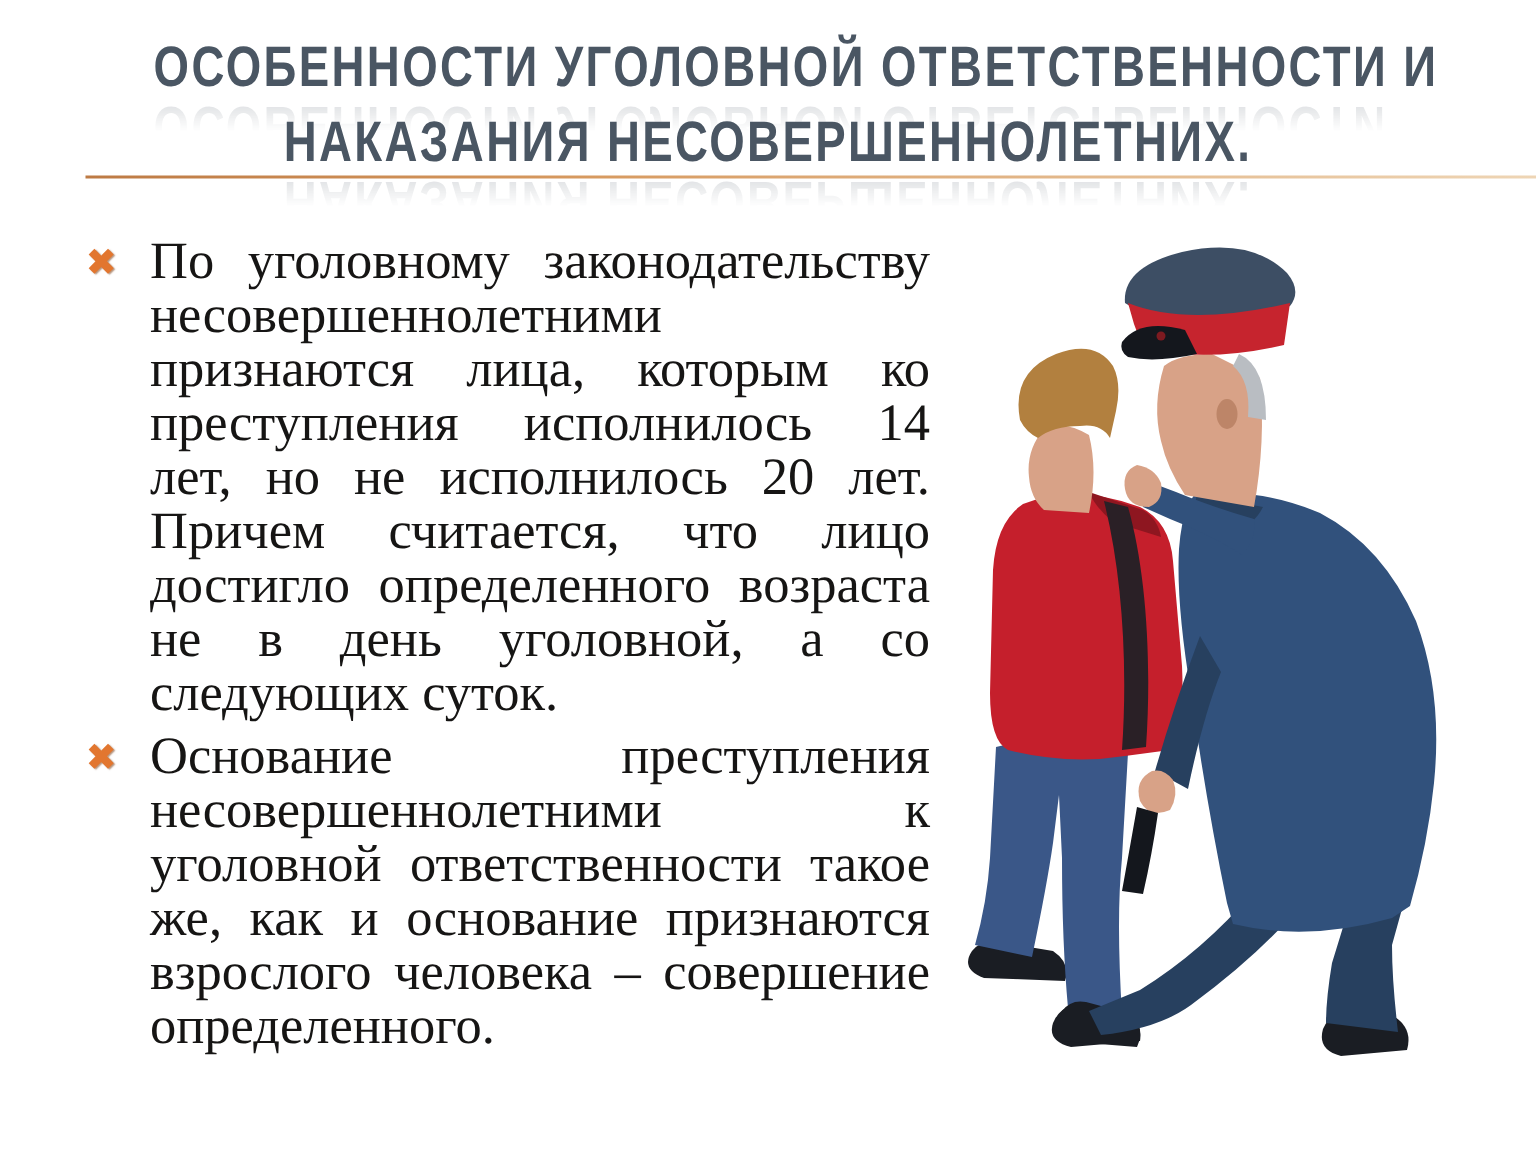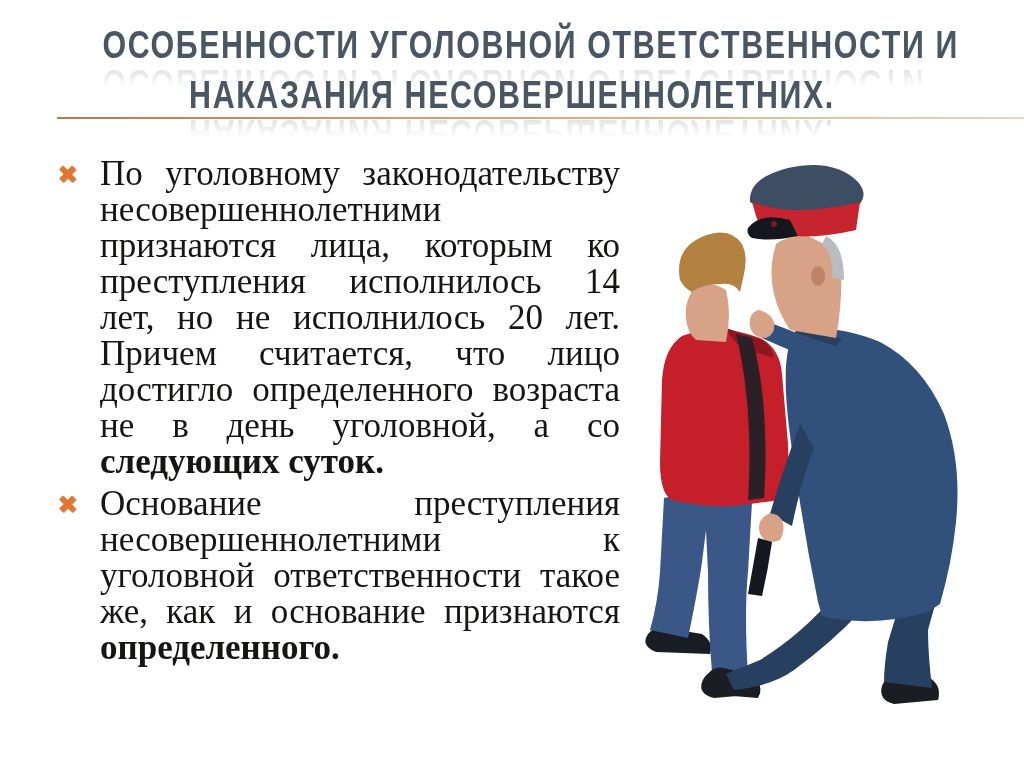--- a/index.html
+++ b/index.html
@@ -68,21 +68,21 @@
     text-shadow:1px 1px 1px rgba(122,61,16,0.55);
   }
   .bullet-lines{width:520px;}
   .jline{
     font-family:"Liberation Serif","DejaVu Serif",serif;
     font-size:35px;line-height:36px;
     color:var(--body-text,#161514);
     text-align:justify;text-align-last:justify;
     white-space:normal;
   }
-  .jline:last-child{text-align-last:left;font-weight:bold;}
+  .jline:last-child{text-align-last:left;}
 
   
   .photo{position:absolute;left:622px;top:142px;width:396px;height:626px;z-index:1;}
   .photo-svg{width:100%;height:100%;filter:blur(0.4px);}
 </style>
 </head>
 <body>
 
 <div class="slide">
 
@@ -114,20 +114,21 @@
           <div class="jline">следующих суток.</div>
         </div>
     </div>
     <div class="bullet-item">
       <span class="bullet-icon">✖</span>
       <div class="bullet-lines">
           <div class="jline">Основание преступления</div>
           <div class="jline">несовершеннолетними к</div>
           <div class="jline">уголовной ответственности такое</div>
           <div class="jline">же, как и основание признаются</div>
+          <div class="jline">взрослого человека – совершение</div>
           <div class="jline">определенного.</div>
         </div>
     </div>
   </main>
 
   <figure class="photo">
     <svg class="photo-svg" viewBox="0 0 396 626" xmlns="http://www.w3.org/2000/svg">
 
       <g>
         <path style="fill:var(--shoe-black,#1a1d23)" d="M80,540 Q76,552 92,556 L138,552 Q140,540 128,532 L94,528 Q84,530 80,540 Z"></path>

